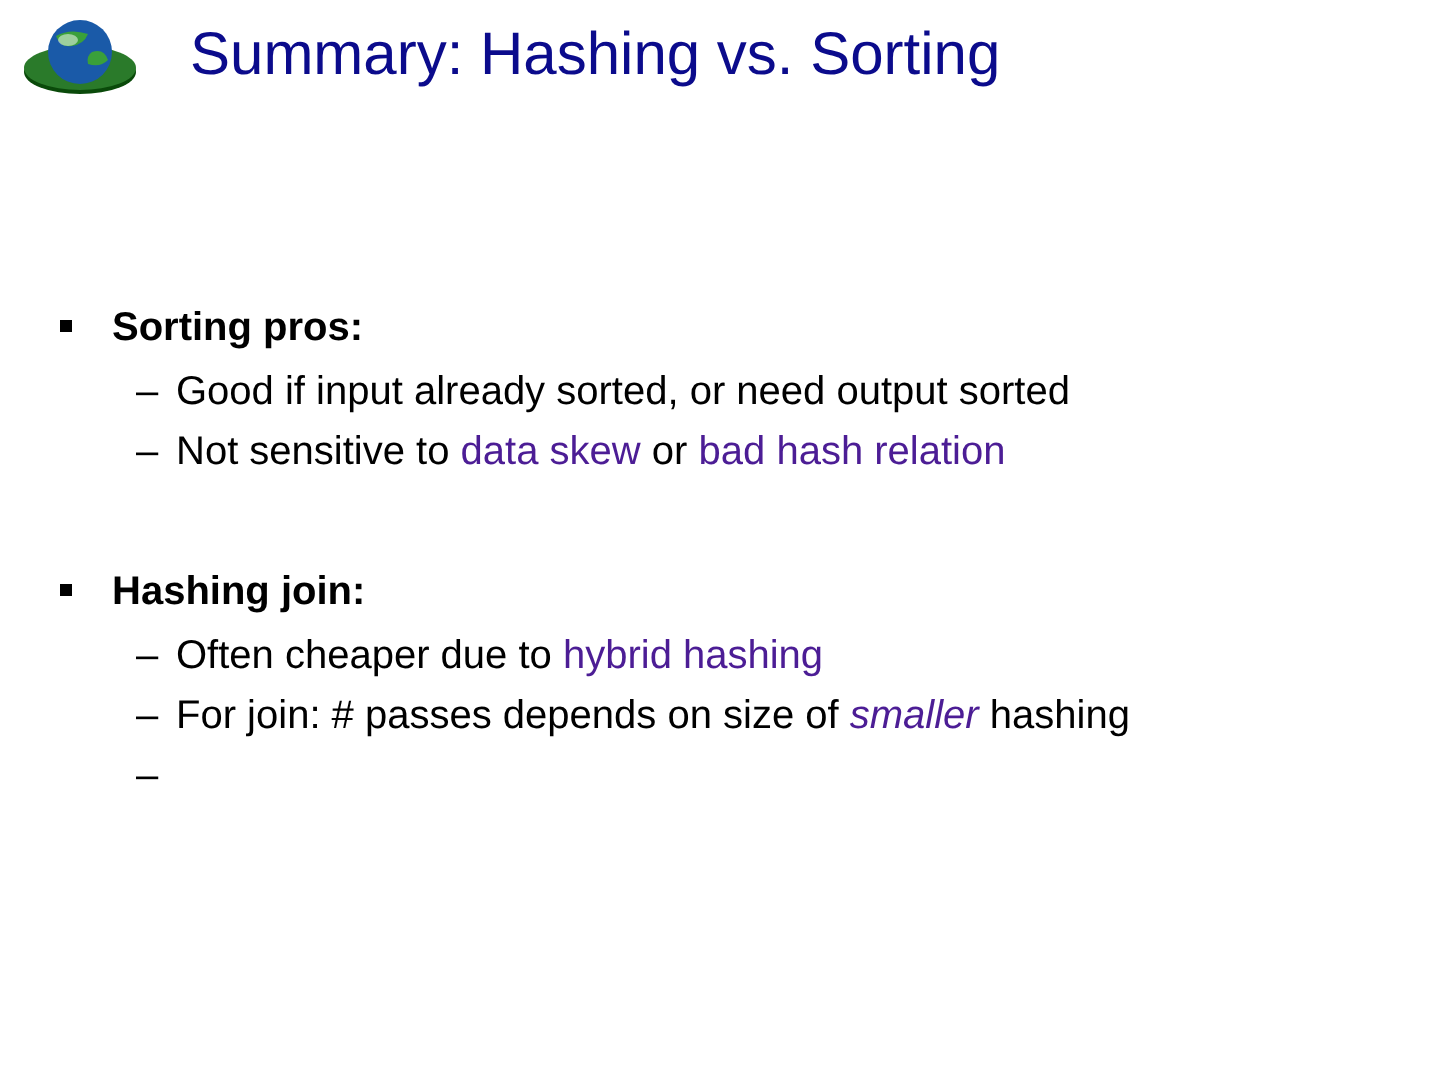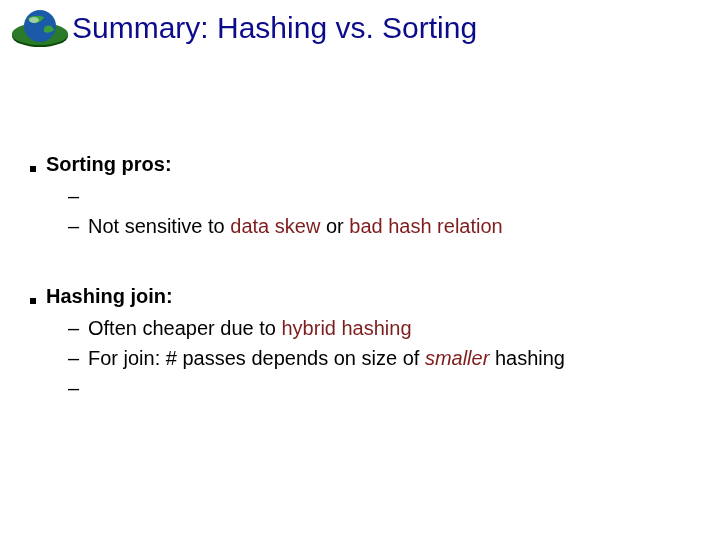--- a/index.html
+++ b/index.html
@@ -17,21 +17,21 @@
     width: 720px;
     height: 540px;
     box-sizing: border-box;
   }
   .header {
     position: absolute;
     top: 8px;
     left: 10px;
     display: flex;
     align-items: center;
-    gap: 2px;
+    gap: 25px;
   }
   .earth-icon {
     width: 60px;
     height: 40px;
     position: relative;
   }
   .title {
     font-size: 30px;
     color: #0b0b8c;
     font-weight: 400;
@@ -43,22 +43,22 @@
     left: 30px;
     right: 20px;
     font-size: 20px;
     line-height: 1.4;
   }
   .section {
     margin-bottom: 42px;
   }
   .bullet-row {
     display: flex;
-    align-items: center;
-    gap: 10px;
+    align-items: flex-start;
+    gap: 20px;
     margin-bottom: 4px;
   }
   .bullet-dot {
     width: 6px;
     height: 6px;
     background: #000;
     border-radius: 0;
     margin-top: 10px;
     flex-shrink: 0;
   }
@@ -70,21 +70,21 @@
     align-items: baseline;
     gap: 8px;
     margin-left: 38px;
     margin-bottom: 2px;
   }
   .dash {
     flex-shrink: 0;
     width: 12px;
   }
   .green {
-    color: #7f1d1d;
+    color: #4c1d95;
   }
   .italic {
     font-style: italic;
     text-align: center;
   }
 </style>
 </head>
 <body>
 
 <div class="slide">
@@ -105,20 +105,21 @@
 
   <div class="content">
 
     <div class="section">
       <div class="bullet-row">
         <div class="bullet-dot"></div>
         <div class="bullet-label">Sorting pros:</div>
       </div>
       <div class="dash-row">
         <span class="dash">–</span>
+        <span><span>Good if input already sorted, or need output sorted</span></span>
       </div>
       <div class="dash-row">
         <span class="dash">–</span>
         <span><span>Not sensitive to </span><span class="green">data skew</span><span> or </span><span class="green">bad hash relation</span></span>
       </div>
     </div>
 
     <div class="section">
       <div class="bullet-row">
         <div class="bullet-dot"></div>

